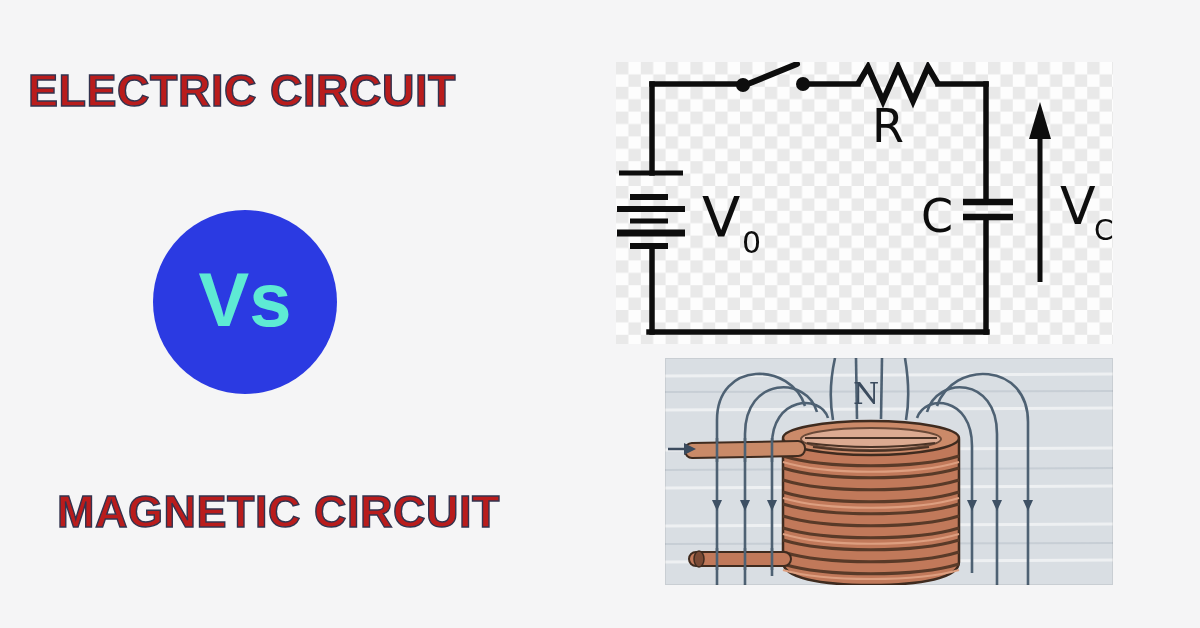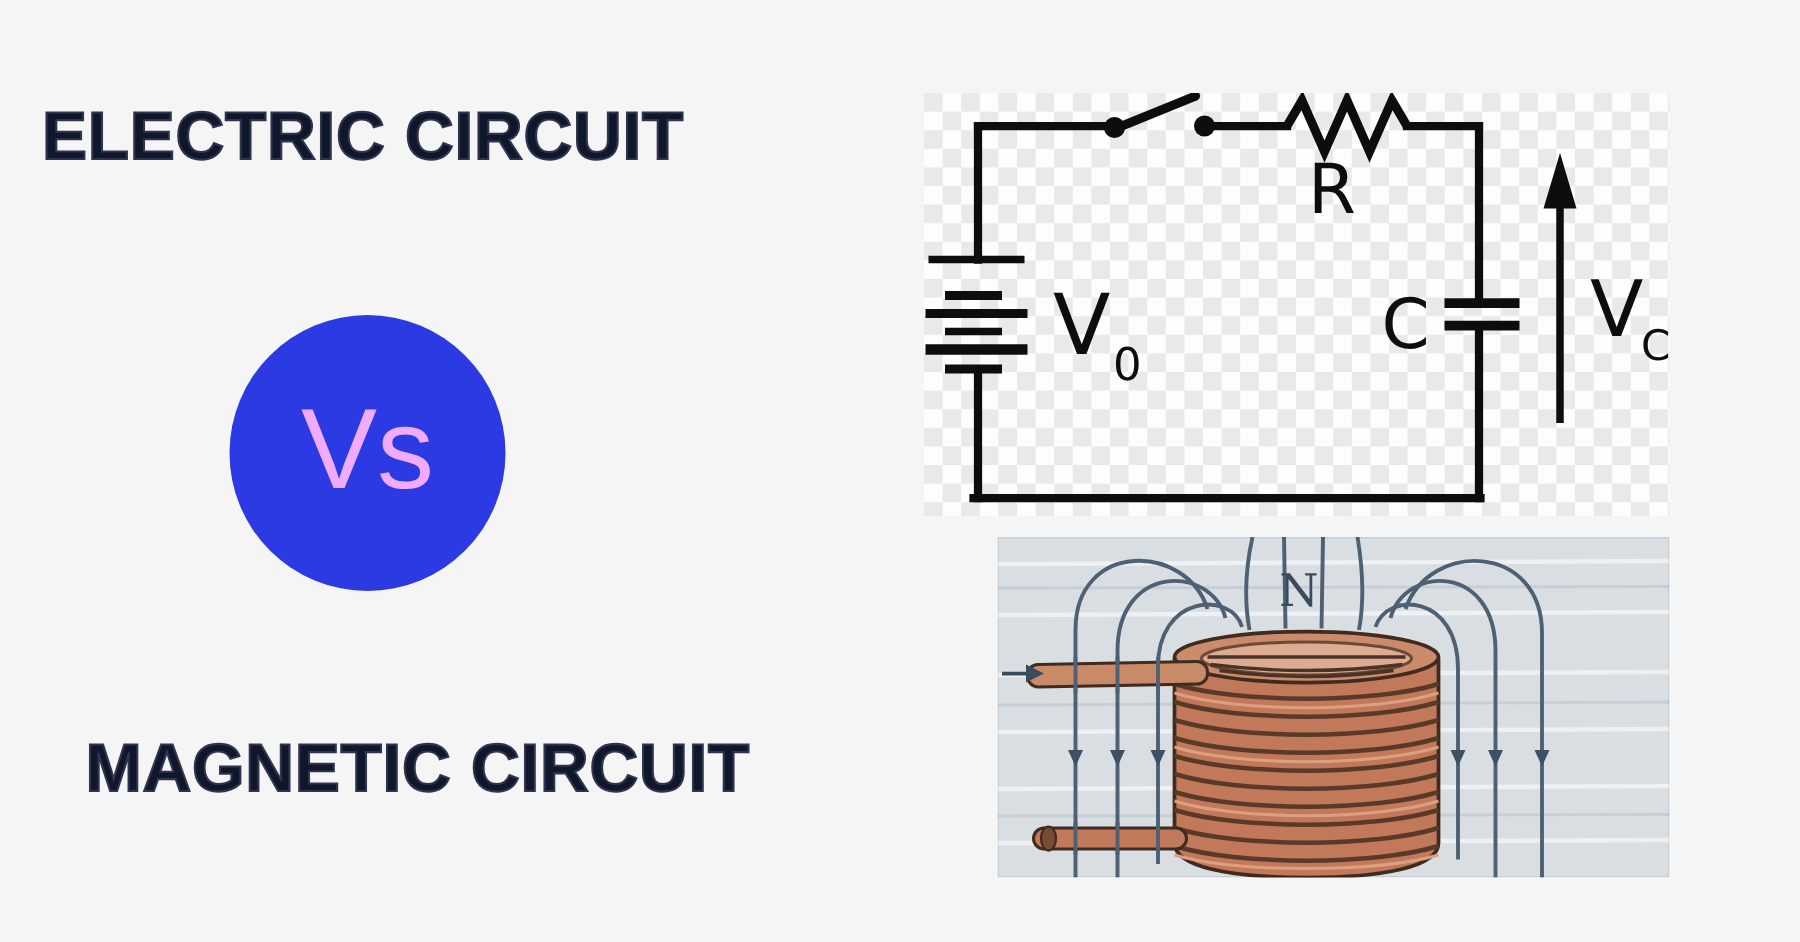--- a/index.html
+++ b/index.html
@@ -11,40 +11,40 @@
     font-family: "Liberation Sans", sans-serif;
   }
   .canvas { position: absolute; inset: 0; }
 
   .title {
     position: absolute;
     margin: 0;
     font-size: 45px;
     font-weight: 900;
     letter-spacing: 0.5px;
-    color: #0f172a;
+    color: #b91c1c;
     -webkit-text-stroke: 1.4px #32334f;
     white-space: nowrap;
     line-height: 1;
   }
   .title-top    { left: 28px; top: 68px; }
   .title-bottom { left: 28px; top: 489px; margin-left: 29px; }
 
   .vs-circle {
     position: absolute;
     left: 153px; top: 210px;
     width: 184px; height: 184px;
     border-radius: 50%;
     background: #2b3ae2;
     display: flex; align-items: center; justify-content: center;
   }
   .vs-text {
     font-size: 76px;
-    font-weight: 400;
-    color: #f0abfc;
+    font-weight: 700;
+    color: #5eead4;
     line-height: 1;
     transform: translateY(-2px);
   }
 
   .circuit-img { position: absolute; left: 616px; top: 62px;  width: 497px; height: 282px; }
   .coil-img    { position: absolute; left: 665px; top: 358px; width: 448px; height: 227px; }
   .circuit-img svg, .coil-img svg { display: block; }
 
   .circ-label { font-family: "DejaVu Sans", sans-serif; fill: #0d0d0d; }
   .pole-label { font-family: "DejaVu Serif", serif; fill: #3b4b5e; }

